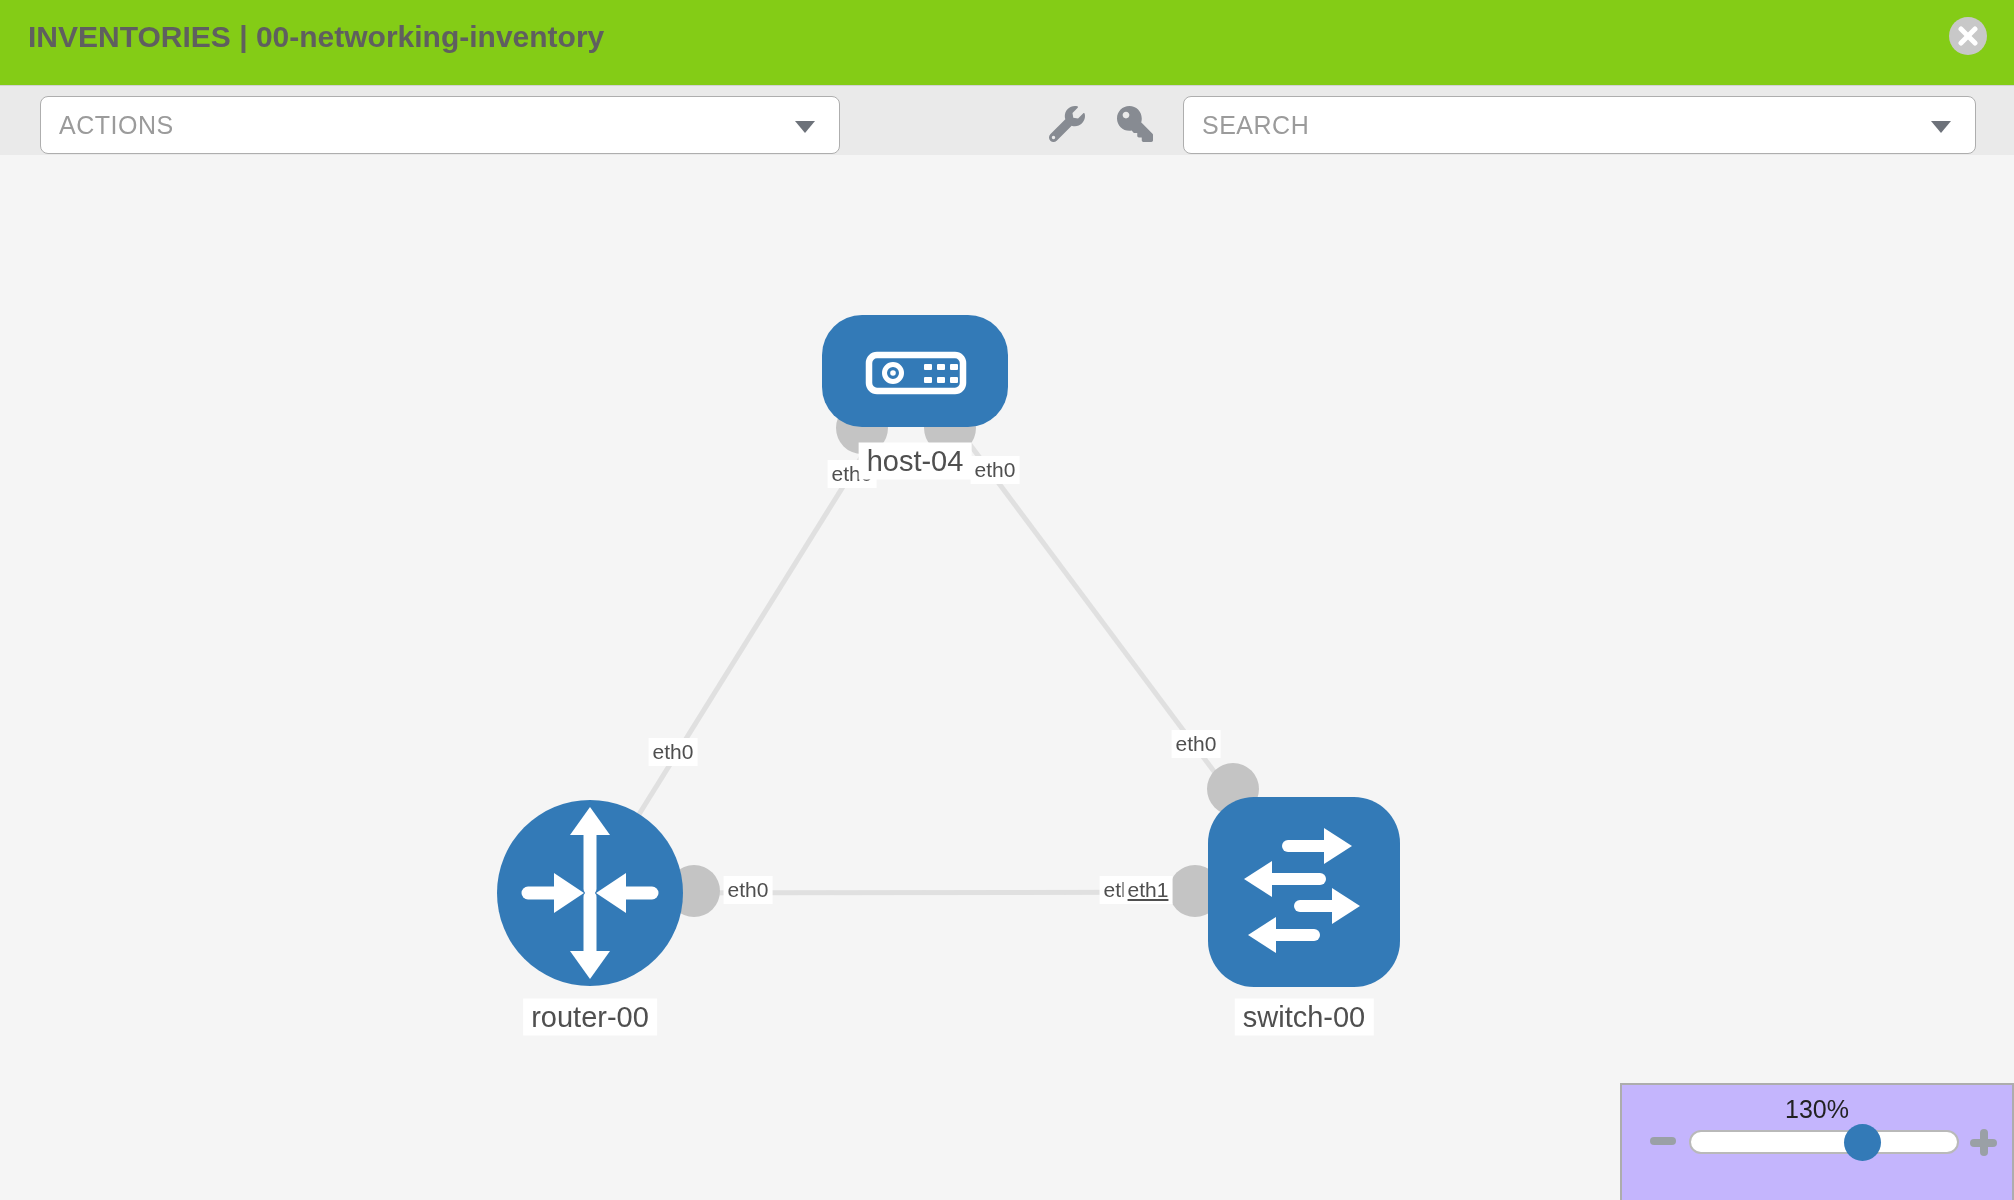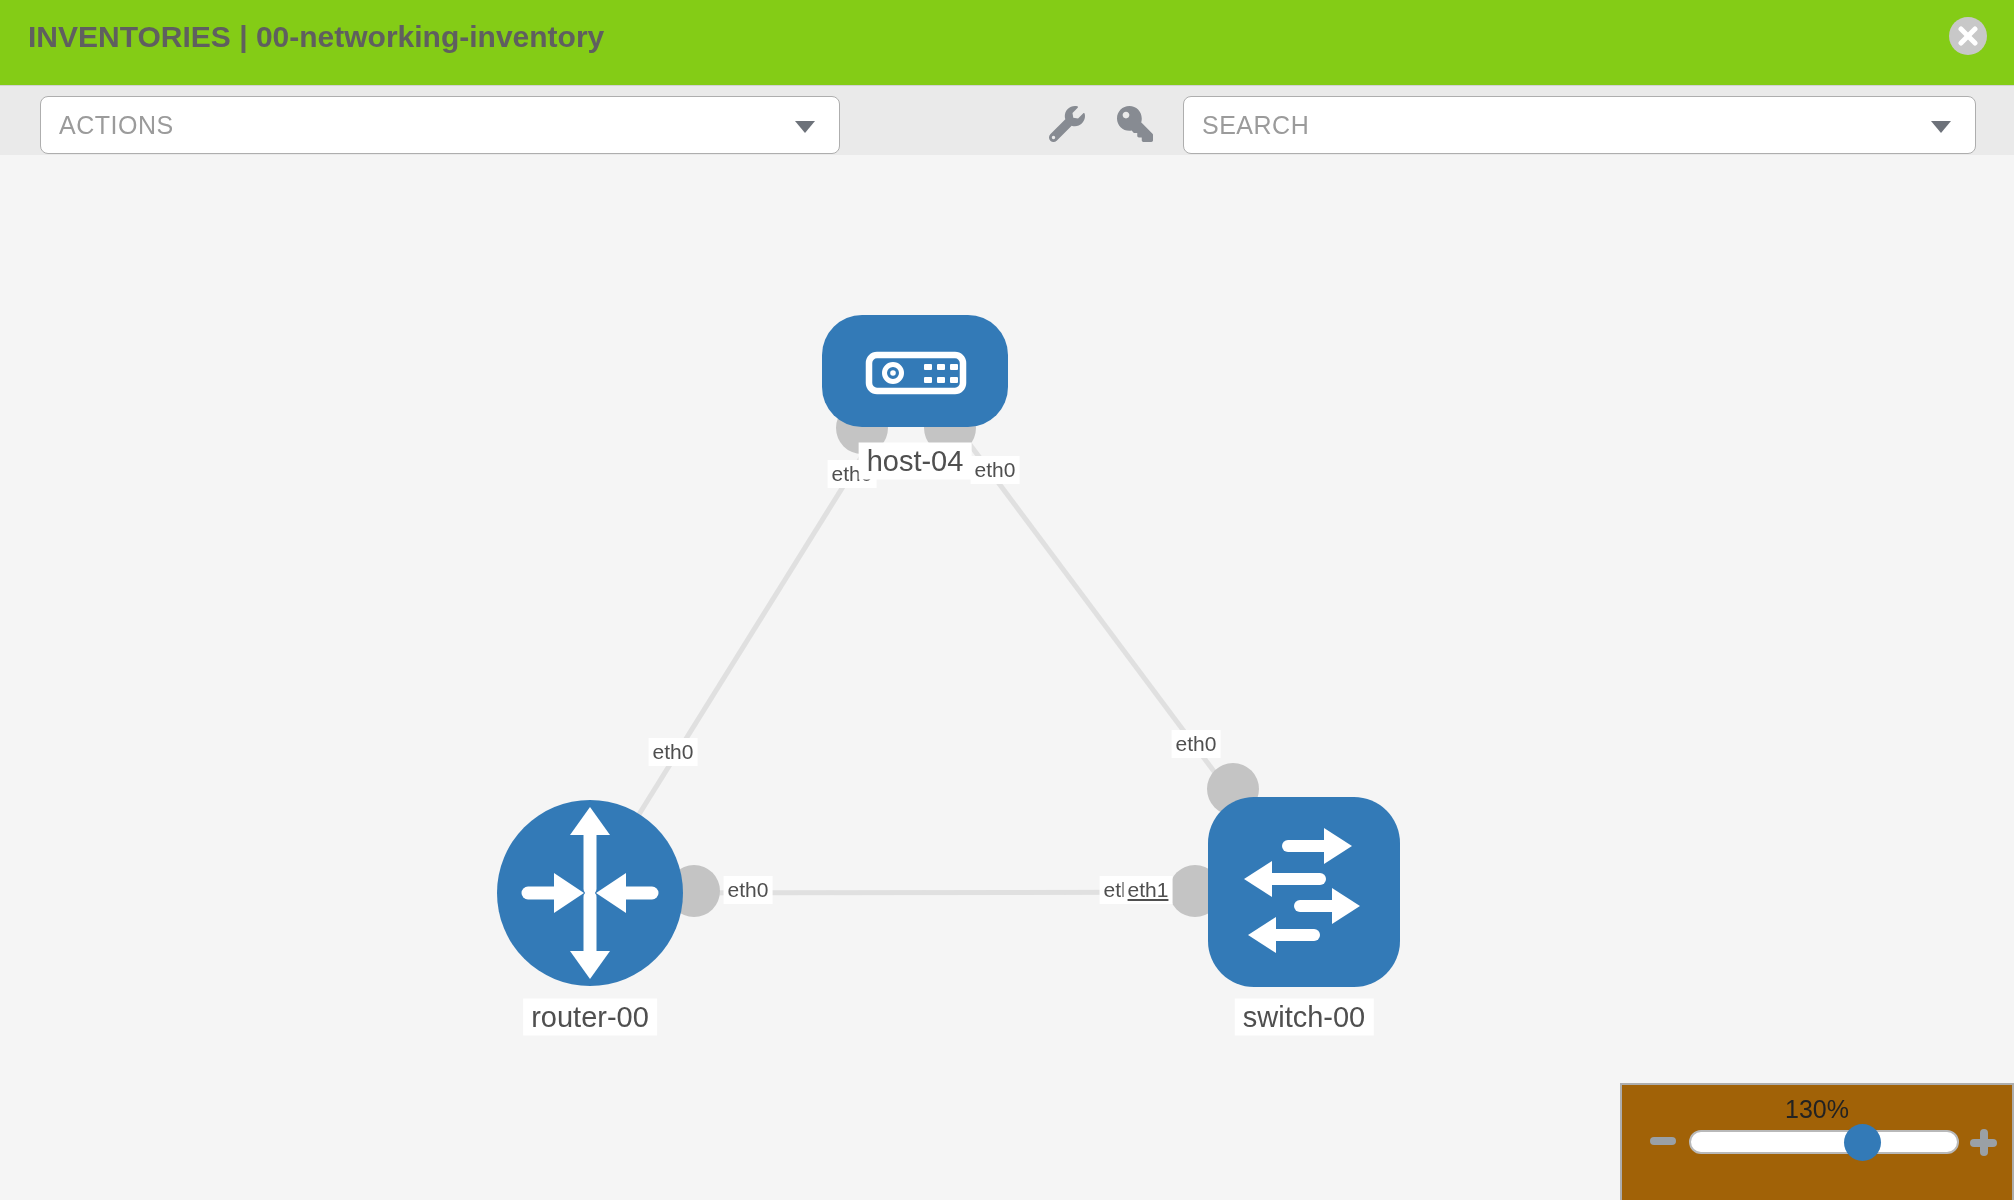--- a/index.html
+++ b/index.html
@@ -66,21 +66,21 @@
     position:absolute; transform:translate(-50%,-50%);
     background:#fff; color:#4f4f4f; font-size:29px;
     padding:2px 8px; white-space:nowrap;
   }
   .under { z-index:1; }
   .over  { z-index:2; }
 
   
   .zoom-panel {
     position:absolute; right:0; bottom:0; width:394px; height:117px;
-    background:#a16207; border:2px solid #adadad; border-bottom:none;
+    background:#c4b5fd; border:2px solid #adadad; border-bottom:none;
   }
   .zoom-label {
     position:absolute; top:10px; left:0; width:100%; text-align:center;
     font-size:25px; color:#222;
   }
   .zoom-minus {
     position:absolute; left:28px; top:52px; width:26px; height:8px;
     background:#9aa0a6; border-radius:4px; cursor:pointer;
   }
   .zoom-track {

